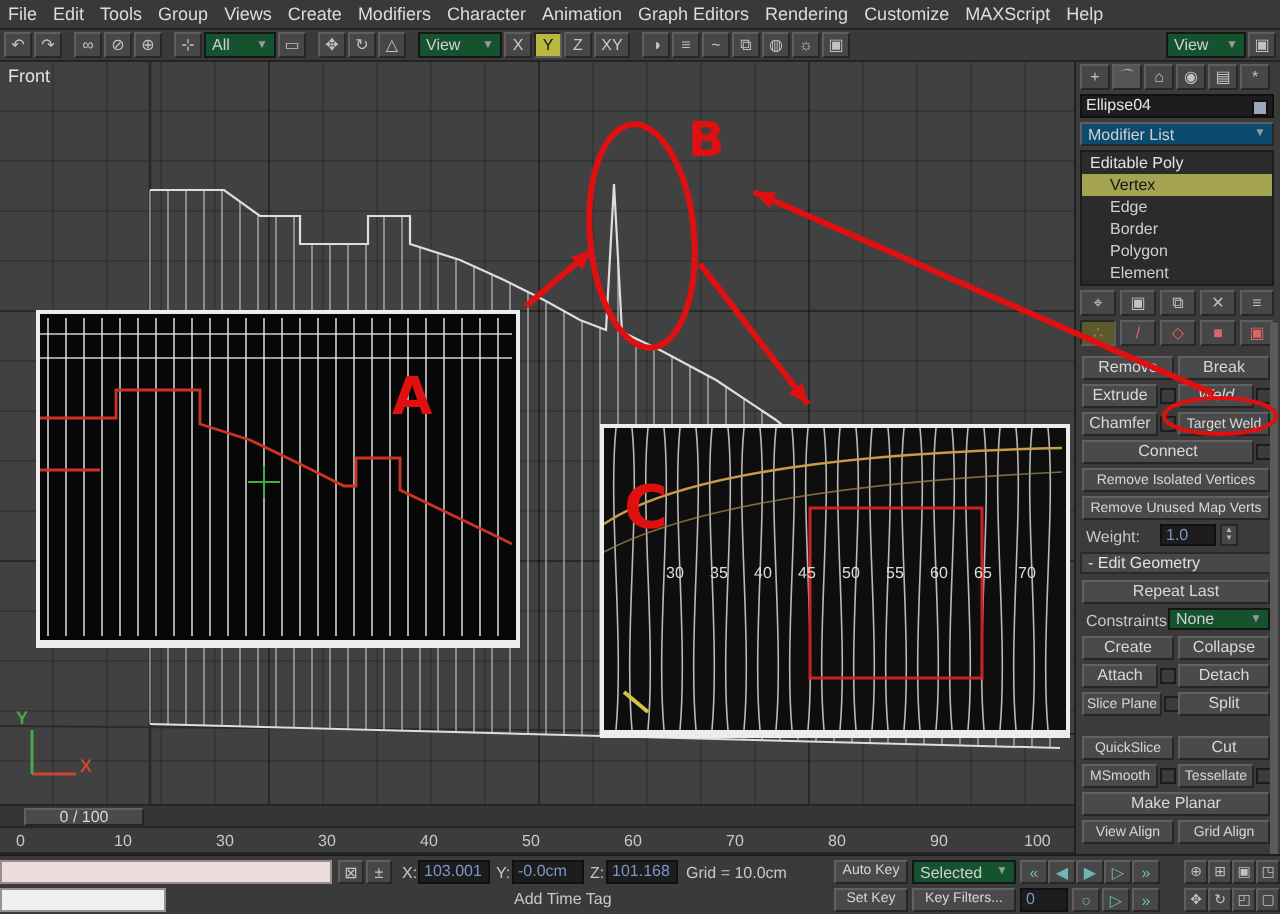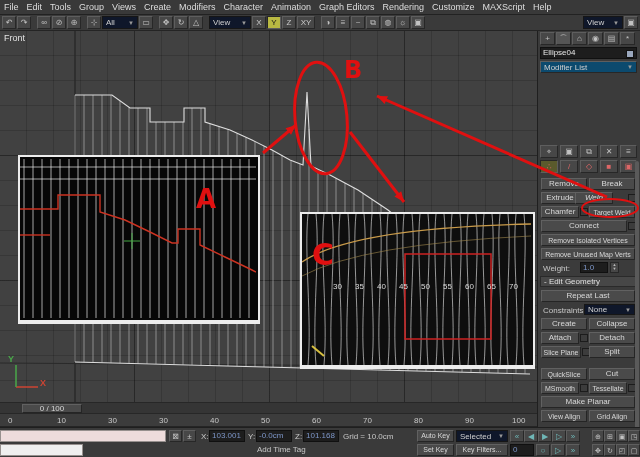--- a/index.html
+++ b/index.html
@@ -5,21 +5,21 @@
   *{margin:0;padding:0;box-sizing:border-box;}
   html,body{width:640px;height:457px;overflow:hidden;}
   body{font-family:"Liberation Sans",sans-serif;background:#303030;position:relative;}
   .app{position:absolute;left:0;top:0;width:640px;height:457px;background:#3c3c3c;}
   .abs{position:absolute;}
   .menubar{position:absolute;left:0;top:0;width:640px;height:15px;background:#393939;border-bottom:1px solid #222;display:flex;align-items:center;font-size:9px;color:#ddd;}
   .menubar span{padding:0 4px;cursor:default;}
   .toolbar{position:absolute;left:0;top:15px;width:640px;height:16px;background:#3a3a3a;border-bottom:1px solid #242424;display:flex;align-items:center;gap:1px;padding:0 2px;}
   .ico{width:14px;height:13px;background:#474747;border:1px solid;border-color:#5e5e5e #272727 #272727 #5e5e5e;color:#c2c2c2;font-size:8px;line-height:11px;text-align:center;flex:none;overflow:hidden;}
   .sep{width:4px;flex:none;}
-  .drop{height:13px;background:#0f172a;border:1px solid #161616;color:#d0d0d0;display:flex;align-items:center;justify-content:space-between;padding:0 3px;font-size:8px;flex:none;gap:2px;}
+  .drop{height:13px;background:#14532d;border:1px solid #161616;color:#d0d0d0;display:flex;align-items:center;justify-content:space-between;padding:0 3px;font-size:8px;flex:none;gap:2px;}
   .drop .dar{font-size:6px;color:#999;}
   .axisbtn{width:14px;height:13px;background:#474747;border:1px solid;border-color:#5e5e5e #272727 #272727 #5e5e5e;color:#c9c9c9;font-size:8px;line-height:11px;text-align:center;flex:none;}
   .axisbtn.active{background:#b9b942;color:#141414;border-color:#272727 #5e5e5e #5e5e5e #272727;}
   .viewport{position:absolute;left:0;top:31px;width:537px;height:371px;background-color:#414141;
     background-image:
       repeating-linear-gradient(to right, transparent 0px 26px, rgba(0,0,0,0.16) 26px 27px),
       repeating-linear-gradient(to bottom, transparent 0px 24px, rgba(0,0,0,0.16) 24px 25px),
       repeating-linear-gradient(to right, transparent 0px 134px, rgba(0,0,0,0.26) 134px 135px),
       repeating-linear-gradient(to bottom, transparent 0px 124px, rgba(0,0,0,0.26) 124px 125px);
     overflow:hidden;}
@@ -266,39 +266,47 @@
     <div class="field abs" style="left:2px;top:16px;width:97px;height:12px;color:#e6e6e6;">
       <span>Ellipse04</span>
       <div class="abs" style="right:2px;top:2px;width:8px;height:8px;background:#9aa7bd;border:1px solid #111;"></div>
     </div>
 
     <div class="drop abs" style="left:2px;top:30px;width:97px;height:12px;background:#0c4a6e;border-color:#5e5e5e #272727 #272727 #5e5e5e;">
       <span>Modifier List</span>
       <span class="dar">▼</span>
     </div>
 
+    <div class="abs" style="left:2px;top:44px;width:97px;height:68px;background:#2b2b2b;border:1px solid #1c1c1c;">
+      <div class="stackrow" style="padding-left:4px;color:#e2e2e2;">Editable Poly</div>
+      <div class="stackrow" style="padding-left:14px;background:#a3a352;color:#141414;">Vertex</div>
+      <div class="stackrow" style="padding-left:14px;">Edge</div>
+      <div class="stackrow" style="padding-left:14px;">Border</div>
+      <div class="stackrow" style="padding-left:14px;">Polygon</div>
+      <div class="stackrow" style="padding-left:14px;">Element</div>
+    </div>
 
     <div class="ico abs" style="left:2px;top:114px;width:18px;">⌖</div>
     <div class="ico abs" style="left:22px;top:114px;width:18px;">▣</div>
     <div class="ico abs" style="left:42px;top:114px;width:18px;">⧉</div>
     <div class="ico abs" style="left:62px;top:114px;width:18px;">✕</div>
     <div class="ico abs" style="left:82px;top:114px;width:17px;">≡</div>
 
     <div class="ico abs" style="left:2px;top:129px;width:18px;color:#d66;background:#5a5a2c;border-color:#272727 #5e5e5e #5e5e5e #272727;">∴</div>
     <div class="ico abs" style="left:22px;top:129px;width:18px;color:#d66;">/</div>
     <div class="ico abs" style="left:42px;top:129px;width:18px;color:#d66;">◇</div>
     <div class="ico abs" style="left:62px;top:129px;width:18px;color:#d66;">■</div>
     <div class="ico abs" style="left:82px;top:129px;width:17px;color:#d66;">▣</div>
 
     <div class="pbtn" style="left:3px;top:147px;width:46px;">Remove</div>
     <div class="pbtn" style="left:51px;top:147px;width:46px;">Break</div>
 
     <div class="pbtn" style="left:3px;top:161px;width:38px;">Extrude</div>
     <div class="mini" style="left:42px;top:163px;"></div>
-    <div class="pbtn" style="left:37px;top:161px;width:38px;font-style:italic;">Weld</div>
+    <div class="pbtn" style="left:51px;top:161px;width:38px;font-style:italic;">Weld</div>
     <div class="mini" style="left:90px;top:163px;"></div>
 
     <div class="pbtn" style="left:3px;top:175px;width:38px;">Chamfer</div>
     <div class="mini" style="left:42px;top:177px;"></div>
     <div class="pbtn small" style="left:51px;top:175px;width:46px;">Target Weld</div>
 
     <div class="pbtn" style="left:3px;top:189px;width:86px;">Connect</div>
     <div class="mini" style="left:90px;top:191px;"></div>
 
     <div class="pbtn small" style="left:3px;top:203px;width:94px;">Remove Isolated Vertices</div>
@@ -344,21 +352,21 @@
 
     <div class="pbtn" style="left:3px;top:365px;width:94px;text-align:center;">Make Planar</div>
 
     <div class="pbtn small" style="left:3px;top:379px;width:46px;">View Align</div>
     <div class="pbtn small" style="left:51px;top:379px;width:46px;">Grid Align</div>
 
     <div class="abs" style="right:1px;top:130px;width:4px;height:280px;background:#5a5a5a;border-radius:2px;"></div>
   </div>
 
   <div class="abs" style="left:0;top:402px;width:537px;height:12px;background:#353535;border-top:1px solid #272727;border-bottom:1px solid #272727;">
-    <div class="btn3 abs" style="left:22px;top:1px;width:60px;height:9px;line-height:8px;">0 / 100</div>
+    <div class="btn3 abs" style="left:12px;top:1px;width:60px;height:9px;line-height:8px;">0 / 100</div>
   </div>
 
   <div class="abs" style="left:0;top:414px;width:537px;height:13px;background:#3c3c3c;border-bottom:1px solid #252525;">
     <span class="lbl" style="left:8px;top:2px;">0</span>
     <span class="lbl" style="left:57px;top:2px;">10</span>
     <span class="lbl" style="left:108px;top:2px;">30</span>
     <span class="lbl" style="left:159px;top:2px;">30</span>
     <span class="lbl" style="left:210px;top:2px;">40</span>
     <span class="lbl" style="left:261px;top:2px;">50</span>
     <span class="lbl" style="left:312px;top:2px;">60</span>

